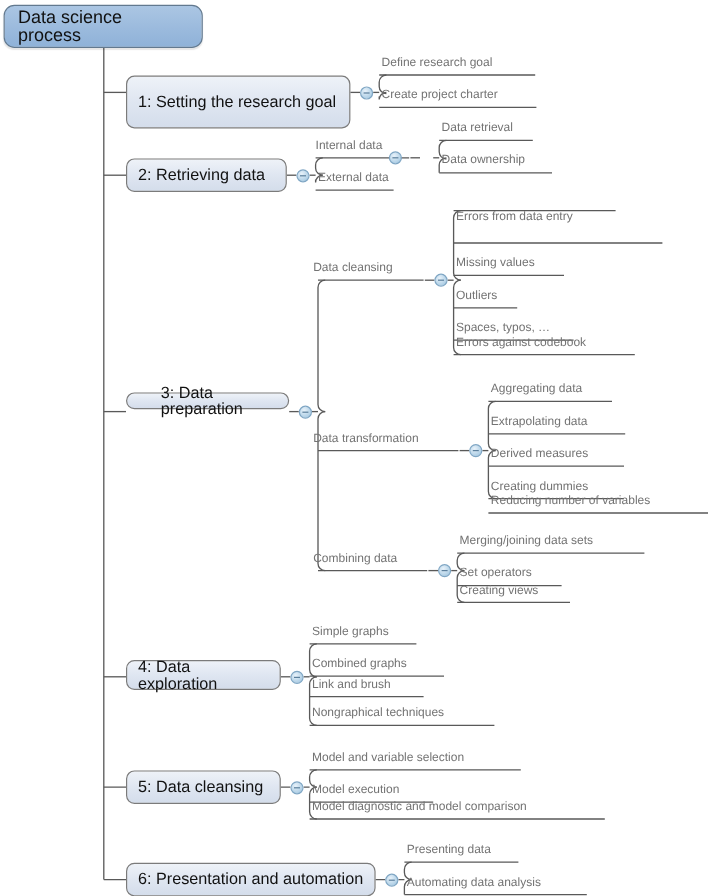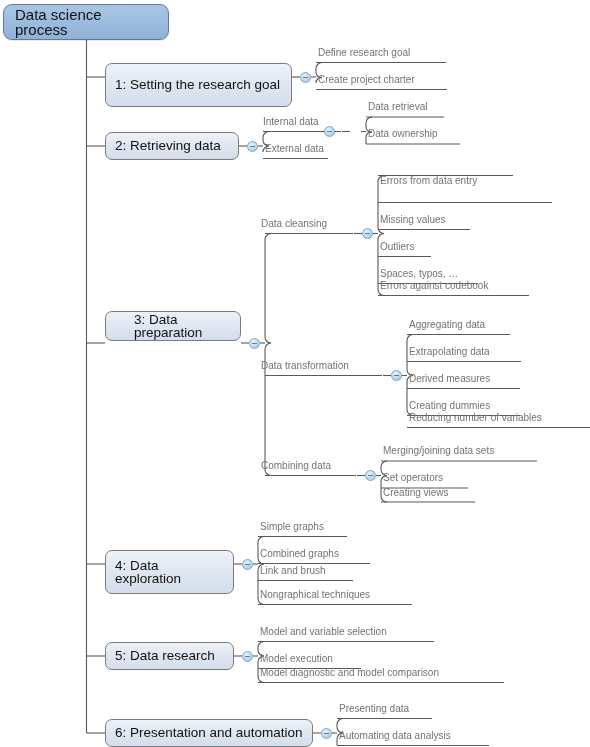--- a/index.html
+++ b/index.html
@@ -180,32 +180,32 @@
   <div class="l2-node" style="left:105px;top:63px;width:187px;height:44px;">
     <span>1: Setting the research goal</span>
   </div>
   <div class="toggle" style="left:300px;top:71.5px;"></div>
 
   <div class="l2-node" style="left:105px;top:132px;width:134px;height:28px;">
     <span>2: Retrieving data</span>
   </div>
   <div class="toggle" style="left:247px;top:140.5px;"></div>
 
-  <div class="l2-node" style="left:105px;top:311px;width:136px;height:30px;padding-left:28px;">
+  <div class="l2-node" style="left:105px;top:327px;width:136px;height:14px;padding-left:28px;">
     <span>3: Data preparation</span>
   </div>
   <div class="toggle" style="left:249px;top:337.5px;"></div>
 
-  <div class="l2-node" style="left:105px;top:550px;width:129px;height:44px;">
+  <div class="l2-node" style="left:105px;top:550px;width:129px;height:25px;">
     <span>4: Data exploration</span>
   </div>
   <div class="toggle" style="left:242px;top:558.5px;"></div>
 
   <div class="l2-node" style="left:105px;top:642px;width:129px;height:28px;">
-    <span>5: Data research</span>
+    <span>5: Data cleansing</span>
   </div>
   <div class="toggle" style="left:242px;top:650.5px;"></div>
 
   <div class="l2-node" style="left:105px;top:719px;width:208px;height:28px;">
     <span>6: Presentation and automation</span>
   </div>
   <div class="toggle" style="left:321px;top:727.5px;"></div>
 
   <div class="leaf-label" style="left:318px;top:48px;">Define research goal</div>
   <div class="leaf-label" style="left:318px;top:75px;">Create project charter</div>

